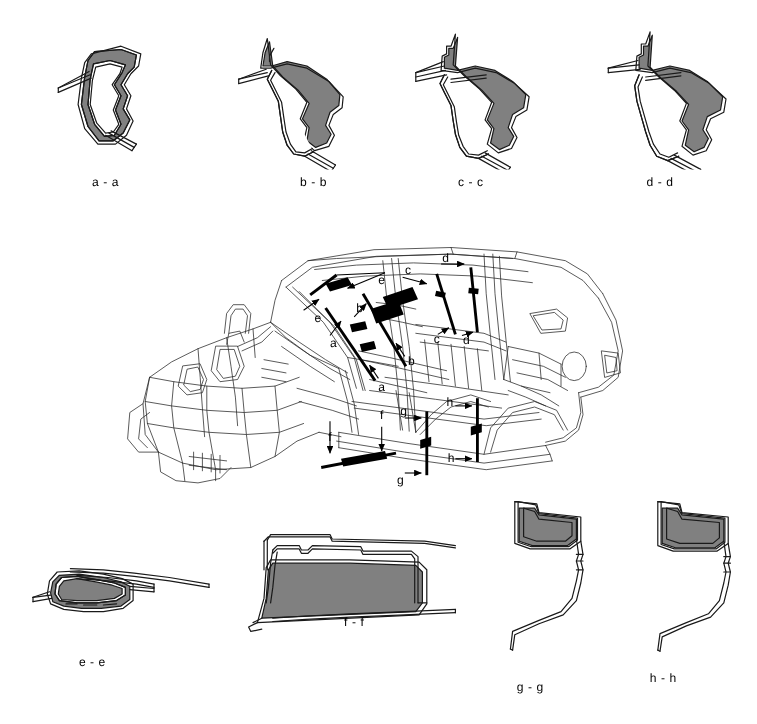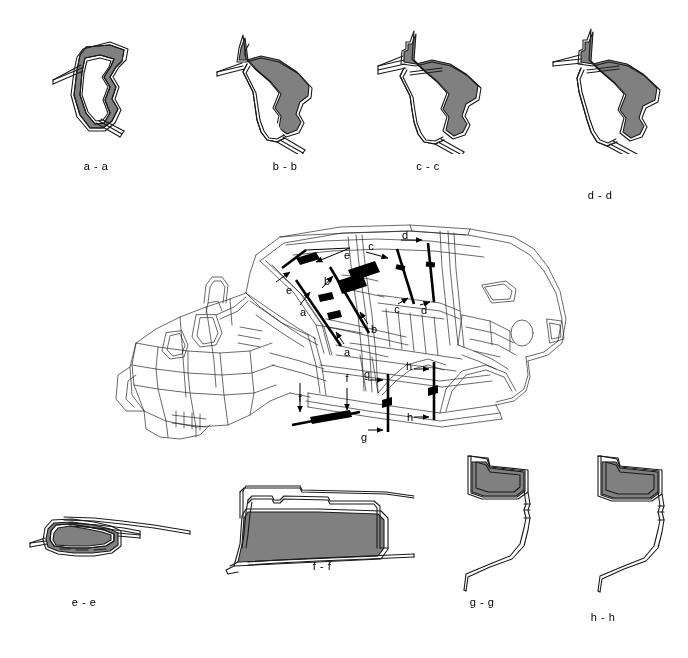--- a/index.html
+++ b/index.html
@@ -153,21 +153,21 @@
         <path d="M65 120 L90 133"></path>
         <path d="M68 117 L92 130"></path>
         <path d="M88 136 L92 130"></path>
       </g>
     </svg>
   </div>
 
   <div class="caption" style="left:96px;  top:160px;">a - a</div>
   <div class="caption" style="left:262px; top:160px;margin-left:23px;">b - b</div>
   <div class="caption" style="left:428px; top:160px;text-align:right;">c - c</div>
-  <div class="caption" style="left:600px; top:160px;margin-top:29px;">d - d</div>
+  <div class="caption" style="left:600px; top:160px;">d - d</div>
 
   <div id="car-wrap">
     <svg width="470" height="230" viewBox="0 0 470 230" xmlns="http://www.w3.org/2000/svg">
       <g fill="none" stroke="#2a2a2a" stroke-width="0.7" stroke-linejoin="round" stroke-linecap="round">
 
         <path d="M146 40 L170 22 L230 12 L300 10 L360 14 L404 22 L424 34 L438 52"></path>
         <path d="M150 46 L174 28 L232 18 L300 16 L358 20 L400 28 L420 40 L434 56"></path>
         <path d="M438 52 L450 76 L456 104 L452 128 L438 140 L418 146"></path>
         <path d="M434 56 L446 78 L452 104 L448 126 L434 137 L416 142"></path>
 
@@ -459,16 +459,16 @@
         <path d="M78 64 L84 64"></path>
         <path d="M78 72 L84 72"></path>
         <path d="M18 8 L21 8"></path>
         <path d="M18 143 L20 144"></path>
       </g>
     </svg>
   </div>
 
   <div class="caption" style="left:84px;  top:596px;">e - e</div>
   <div class="caption" style="left:322px; top:560px;">f - f</div>
-  <div class="caption" style="left:482px; top:596px;">g - g</div>
+  <div class="caption" style="left:482px; top:619px;">g - g</div>
   <div class="caption" style="left:603px; top:611px;">h - h</div>
 
 </div>
 
 </body></html>

